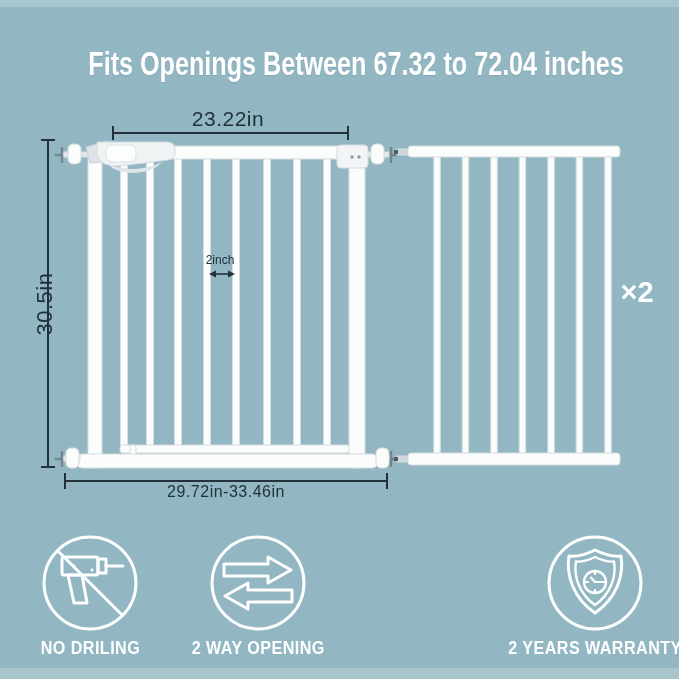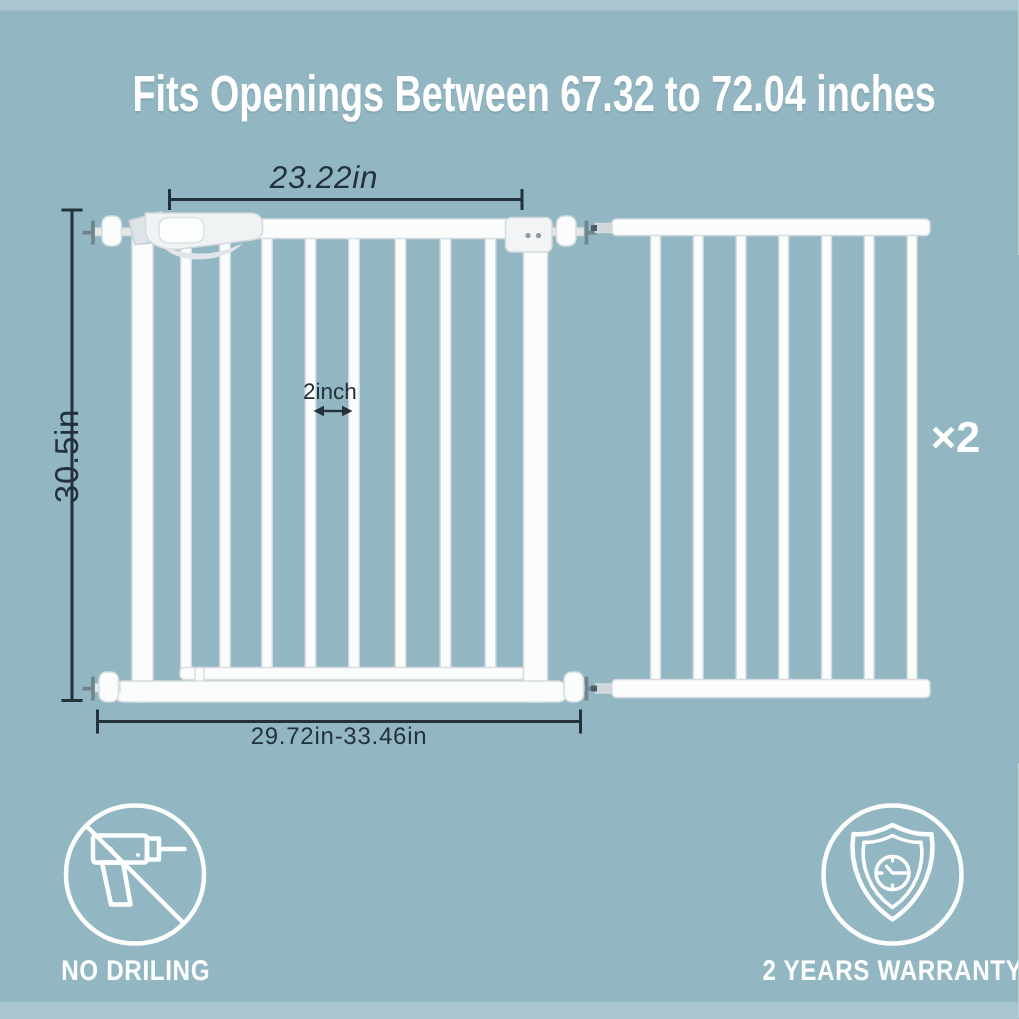--- a/index.html
+++ b/index.html
@@ -19,24 +19,24 @@
     color:#ffffff;font-size:34px;font-weight:bold;
     transform:scaleX(0.74);transform-origin:50% 50%;
     letter-spacing:0px;
     text-shadow:0 1px 1px rgba(90,120,132,.25);
   }
   .dim-label{
     position:absolute;color:#22313a;
     text-align:center;white-space:nowrap;
     font-size:21px;letter-spacing:.5px;
   }
-  .lbl-top-width{left:98px;top:107px;width:236px;font-style:italic;}
+  .lbl-top-width{left:110px;top:107px;width:236px;}
   .lbl-height{left:12px;top:292px;width:64px;height:24px;transform:rotate(-90deg);transform-origin:50% 50%;font-size:22px;}
   .lbl-bottom-width{left:65px;top:483px;width:322px;font-size:16px;}
-  .lbl-bar-gap{left:190px;top:253px;width:60px;font-size:15px;letter-spacing:0;}
+  .lbl-bar-gap{left:190px;top:253px;width:60px;font-size:12px;letter-spacing:0;}
   .lbl-ext-width{left:452px;top:470px;width:140px;}
   .lbl-qty{
     position:absolute;left:610px;top:276px;width:54px;
     text-align:center;color:#fdfefe;font-size:29px;font-weight:bold;
   }
   .gate-svg{position:absolute;left:0;top:0;}
   .features-row{position:absolute;left:0;top:533px;width:679px;height:140px;}
   .feature-item{position:absolute;width:160px;display:flex;flex-direction:column;align-items:center;}
   .feature-item .f-label{
     margin-top:4px;color:#fdfefe;font-size:19px;font-weight:bold;
@@ -158,20 +158,30 @@
           <path d="M16,-17 H33"></path>
           <path d="M-22,-8 L-8,-8 L-3,20 L-16,20 Z"></path>
           <path d="M-32,-32 L32,32"></path>
         </g>
         <circle cx="-16" cy="-17" r="1.4" fill="#fdfefe"></circle>
         <circle cx="2" cy="-13" r="1.4" fill="#fdfefe"></circle>
       </svg>
       <div class="f-label">NO DRILING</div>
     </div>
 
+    <div class="feature-item fi-1">
+      <svg class="icon-svg" width="100" height="100" viewBox="-50 -50 100 100">
+        <g fill="none" stroke="#fdfefe" stroke-width="3" stroke-linejoin="round">
+          <circle r="46"></circle>
+          <path d="M-34,-19 H10 V-26 L33,-13 L10,0 V-7 H-34 Z"></path>
+          <path d="M34,7 H-10 V0 L-33,13 L-10,26 V19 H34 Z"></path>
+        </g>
+      </svg>
+      <div class="f-label">2 WAY OPENING</div>
+    </div>
 
 
     <div class="feature-item fi-3">
       <svg class="icon-svg" width="100" height="100" viewBox="-50 -50 100 100">
         <g fill="none" stroke="#fdfefe" stroke-width="3" stroke-linejoin="round" stroke-linecap="round">
           <circle r="46"></circle>
           <path d="M0,-33 C8,-29 18,-26 26,-27 C29,-8 22,15 0,30 C-22,15 -29,-8 -26,-27 C-18,-26 -8,-29 0,-33 Z"></path>
           <path d="M0,-26 C6,-23 13,-21 19,-21.5 C21.5,-7 16,11 0,22 C-16,11 -21.5,-7 -19,-21.5 C-13,-21 -6,-23 0,-26 Z" stroke-width="2.4"></path>
           <circle cx="0" cy="-1" r="11" stroke-width="2.4"></circle>
           <path d="M0,-12 V-9 M10,-1 H7 M0,10 V7 M-10,-1 H-7 M0,-1 L-4,-5.5 M0,-1 H6" stroke-width="2.2"></path>

